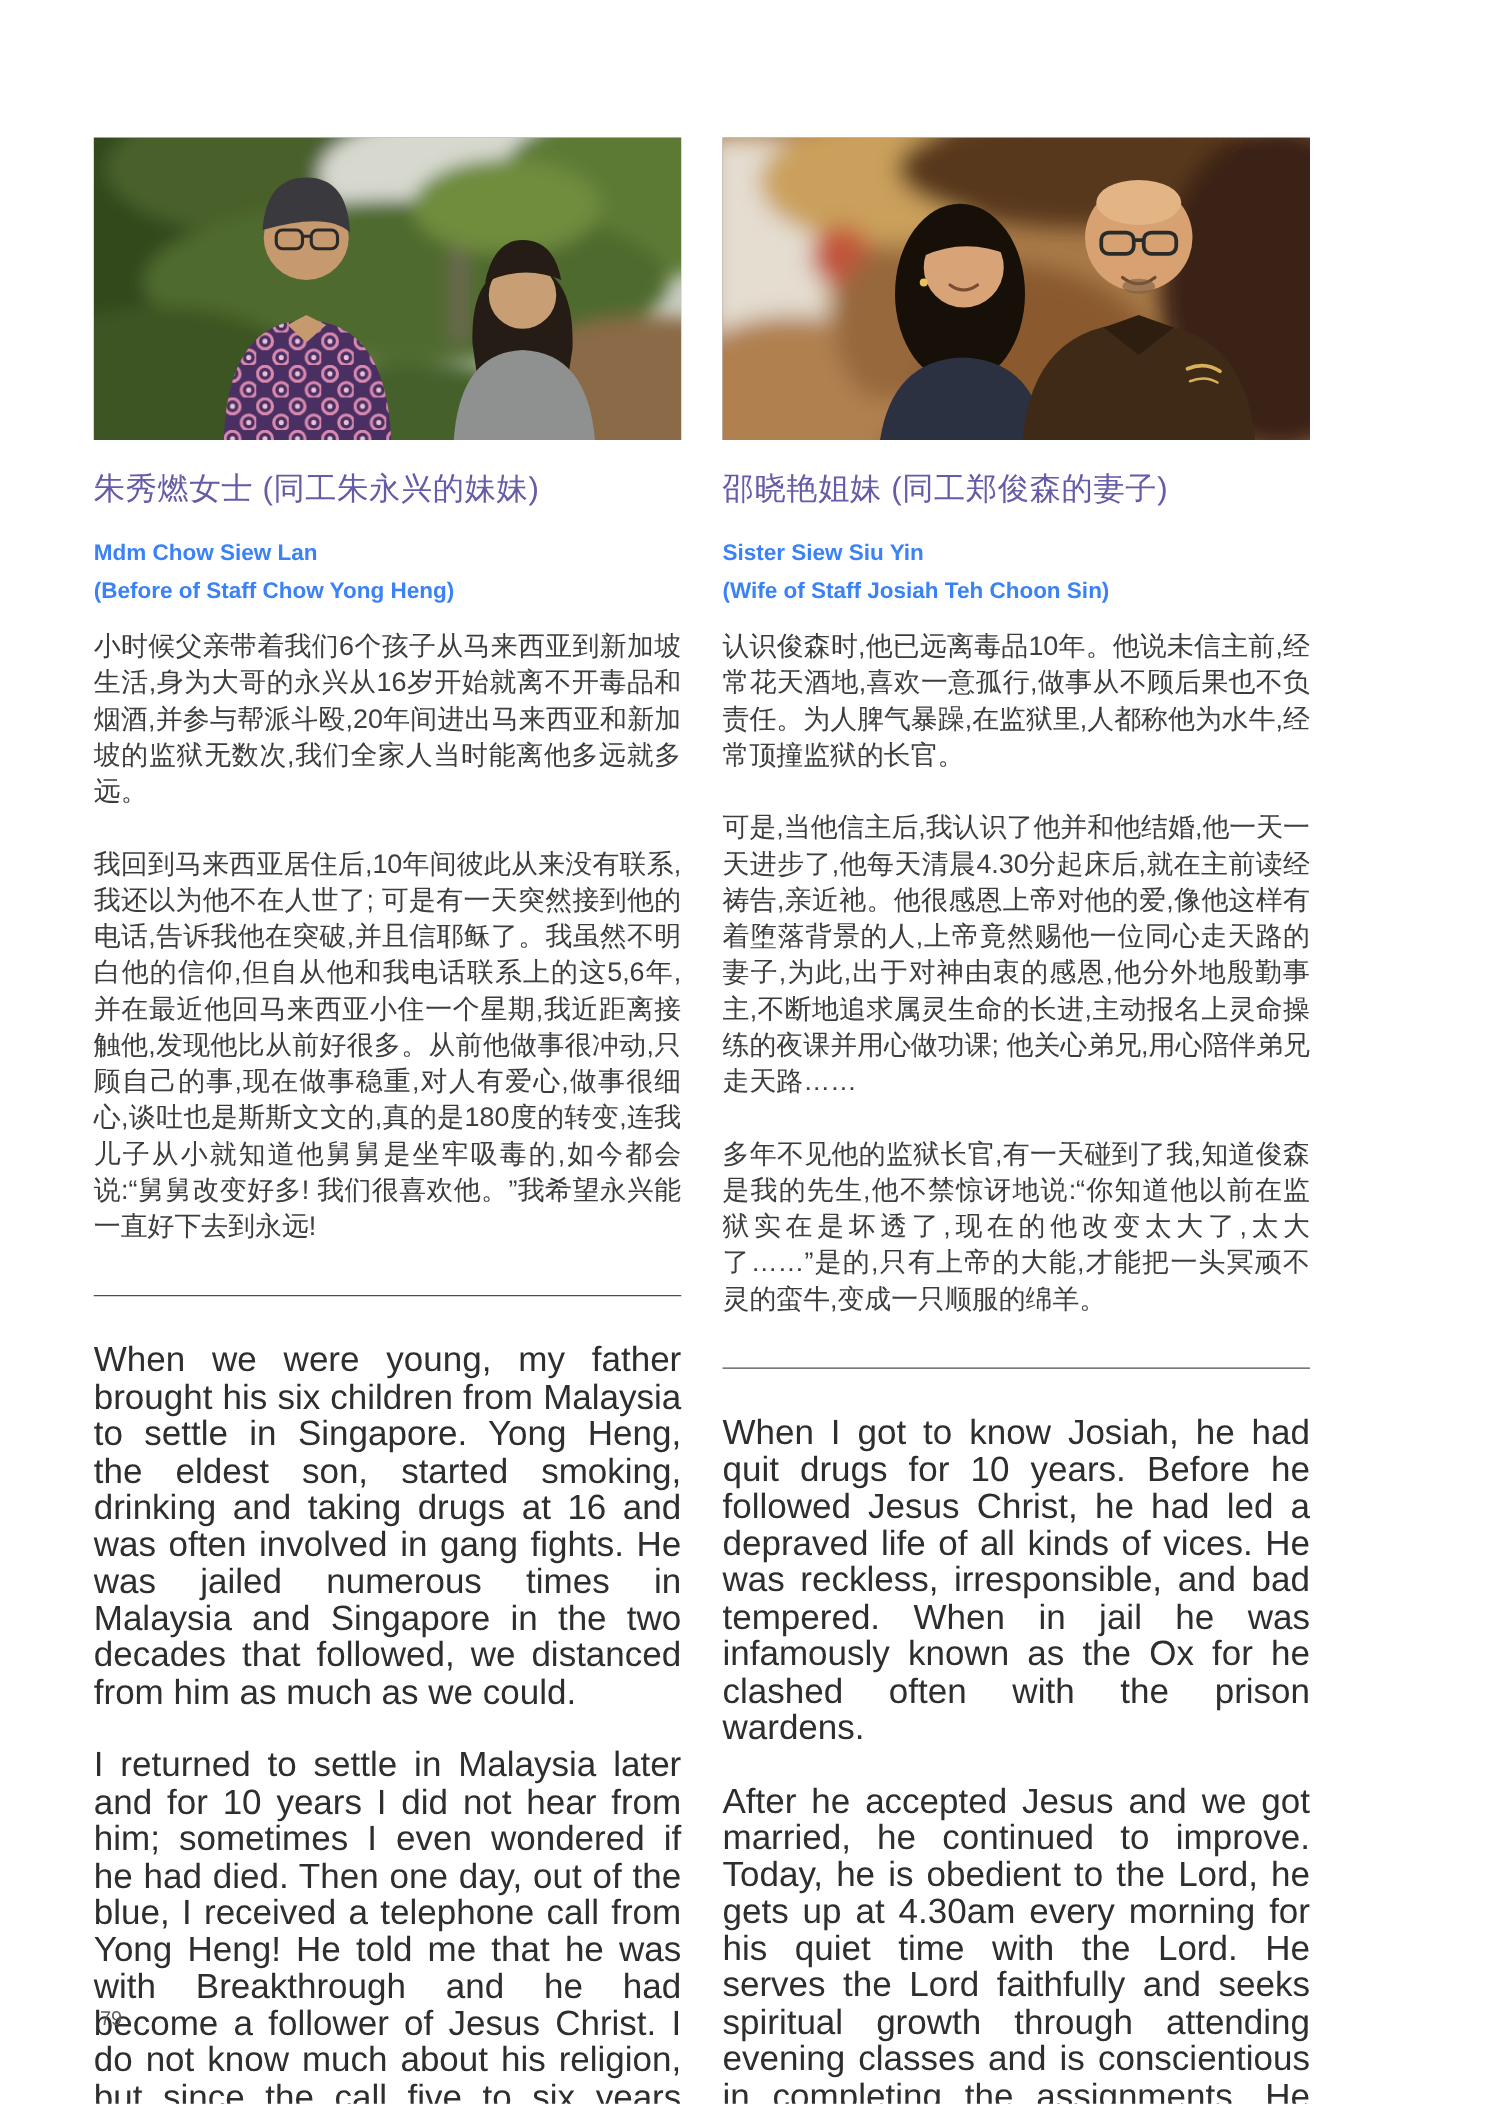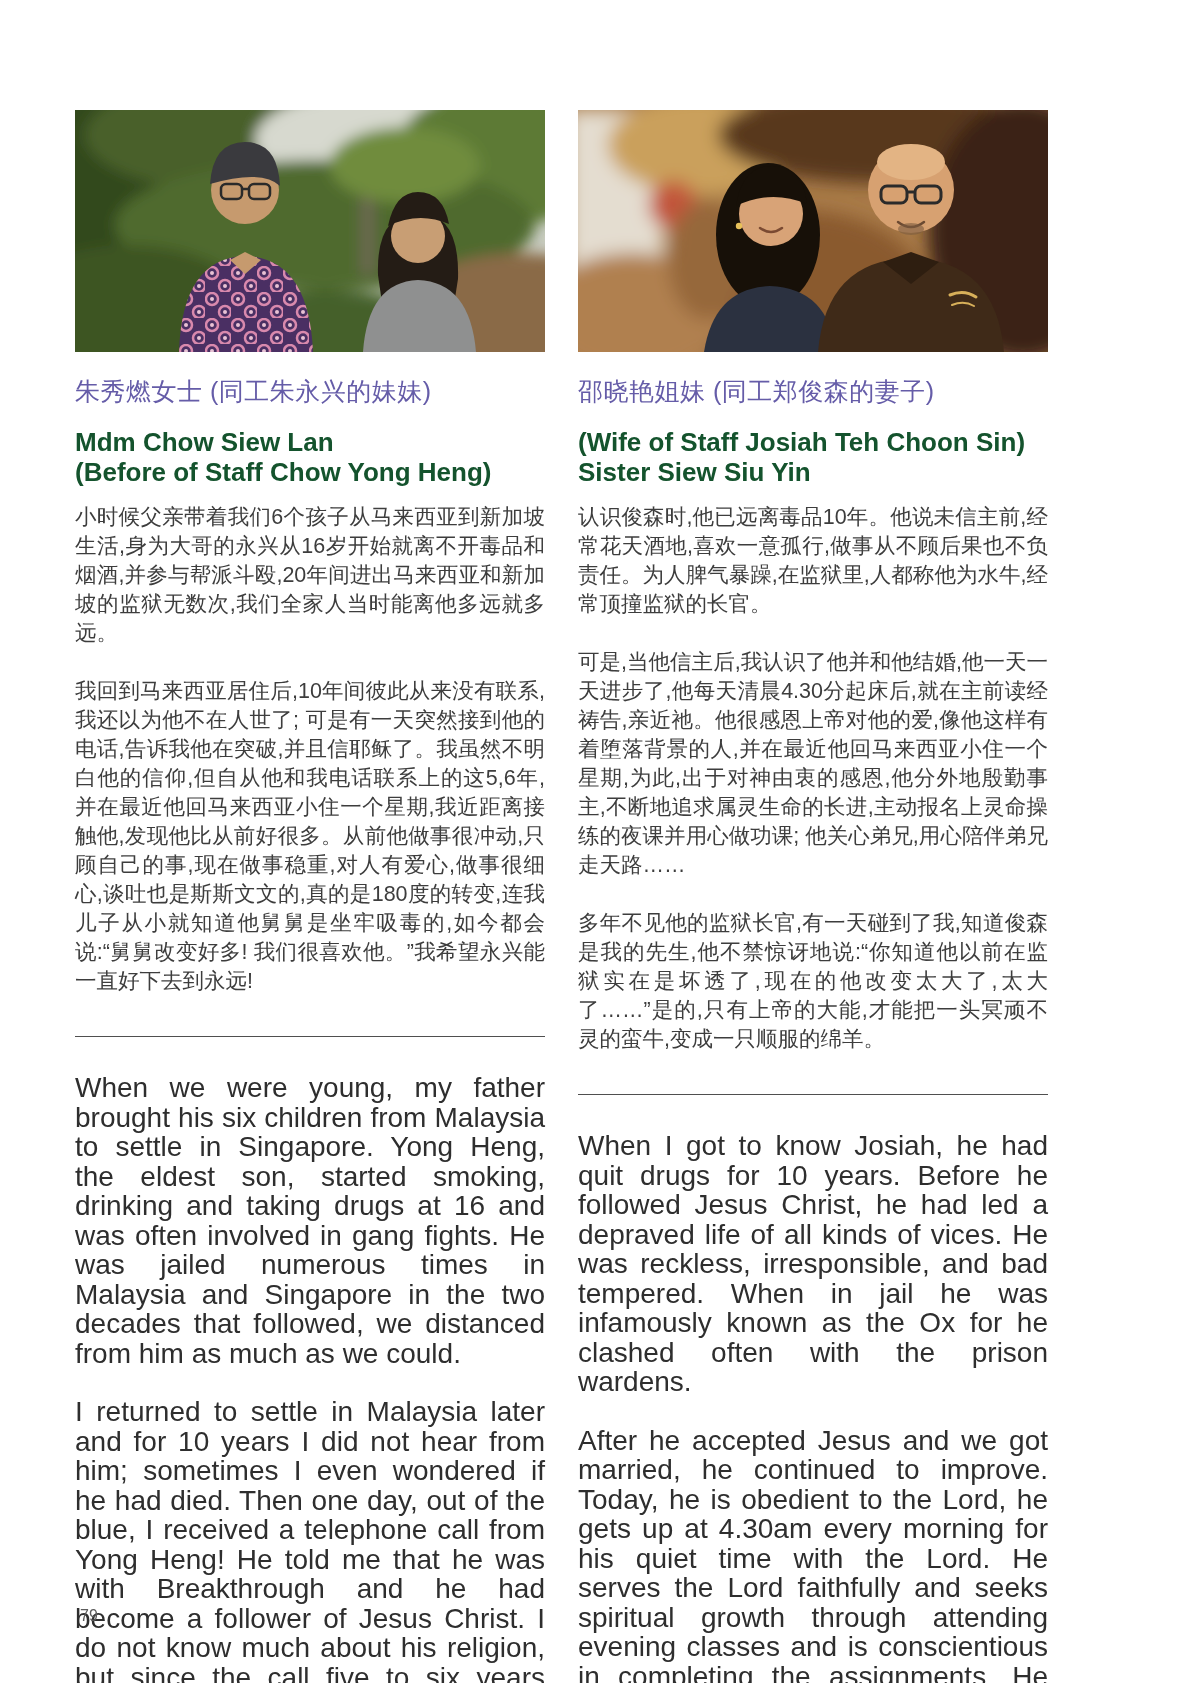--- a/index.html
+++ b/index.html
@@ -40,23 +40,23 @@
   .zh-heading {
     margin: 23px 0 20px 0;
     font-size: 25px;
     font-weight: 400;
     color: #655CA8;
     line-height: 32px;
     letter-spacing: 0.5px;
   }
   .en-name {
     margin: 0;
-    font-size: 26px;
+    font-size: 18px;
     font-weight: 700;
-    color: #14532d;
+    color: #3b82f6;
     line-height: 30px;
   }
   .zh-body {
     margin-top: 16px;
   }
   .zh-body p {
     margin: 0 0 29px 0;
     font-size: 21.5px;
     line-height: 29px;
     color: #3d3d3d;
@@ -188,25 +188,25 @@
             <path d="M320 112 q13 10 26 0" fill="none" stroke="#6b4a32" stroke-width="2.5" stroke-linecap="round"></path>
             <ellipse cx="333" cy="119" rx="13" ry="6" fill="#7c5c40" opacity="0.6"></ellipse>
             <g>
               <path d="M372 185 q14 -6 26 2" fill="none" stroke="#d8b05a" stroke-width="3" stroke-linecap="round"></path>
               <path d="M374 195 q12 -5 22 1" fill="none" stroke="#d8b05a" stroke-width="2" stroke-linecap="round"></path>
             </g>
           </g>
         </svg>
       </div>
       <h2 class="zh-heading">邵晓艳姐妹 (同工郑俊森的妻子)</h2>
+      <h3 class="en-name">Sister Siew Siu Yin</h3>
       <h3 class="en-name">(Wife of Staff Josiah Teh Choon Sin)</h3>
-      <h3 class="en-name">Sister Siew Siu Yin</h3>
       <div class="zh-body">
         <p>认识俊森时,他已远离毒品10年。他说未信主前,经常花天酒地,喜欢一意孤行,做事从不顾后果也不负责任。为人脾气暴躁,在监狱里,人都称他为水牛,经常顶撞监狱的长官。</p>
-        <p>可是,当他信主后,我认识了他并和他结婚,他一天一天进步了,他每天清晨4.30分起床后,就在主前读经祷告,亲近祂。他很感恩上帝对他的爱,像他这样有着堕落背景的人,并在最近他回马来西亚小住一个星期,为此,出于对神由衷的感恩,他分外地殷勤事主,不断地追求属灵生命的长进,主动报名上灵命操练的夜课并用心做功课; 他关心弟兄,用心陪伴弟兄走天路……</p>
+        <p>可是,当他信主后,我认识了他并和他结婚,他一天一天进步了,他每天清晨4.30分起床后,就在主前读经祷告,亲近祂。他很感恩上帝对他的爱,像他这样有着堕落背景的人,上帝竟然赐他一位同心走天路的妻子,为此,出于对神由衷的感恩,他分外地殷勤事主,不断地追求属灵生命的长进,主动报名上灵命操练的夜课并用心做功课; 他关心弟兄,用心陪伴弟兄走天路……</p>
         <p>多年不见他的监狱长官,有一天碰到了我,知道俊森是我的先生,他不禁惊讶地说:“你知道他以前在监狱实在是坏透了,现在的他改变太大了,太大了……”是的,只有上帝的大能,才能把一头冥顽不灵的蛮牛,变成一只顺服的绵羊。</p>
       </div>
       <hr class="divider">
       <div class="en-body">
         <p>When I got to know Josiah, he had quit drugs for 10 years. Before he followed Jesus Christ, he had led a depraved life of all kinds of vices. He was reckless, irresponsible, and bad tempered. When in jail he was infamously known as the Ox for he clashed often with the prison wardens.</p>
         <p>After he accepted Jesus and we got married, he continued to improve. Today, he is obedient to the Lord, he gets up at 4.30am every morning for his quiet time with the Lord. He serves the Lord faithfully and seeks spiritual growth through attending evening classes and is conscientious in completing the assignments. He shows much concern for the brothers and partners them on their journey. He is thankful to God for providing a depraved person like him a wife as companion on this heavenly journey.</p>
 
       </div>
     </section>
 

